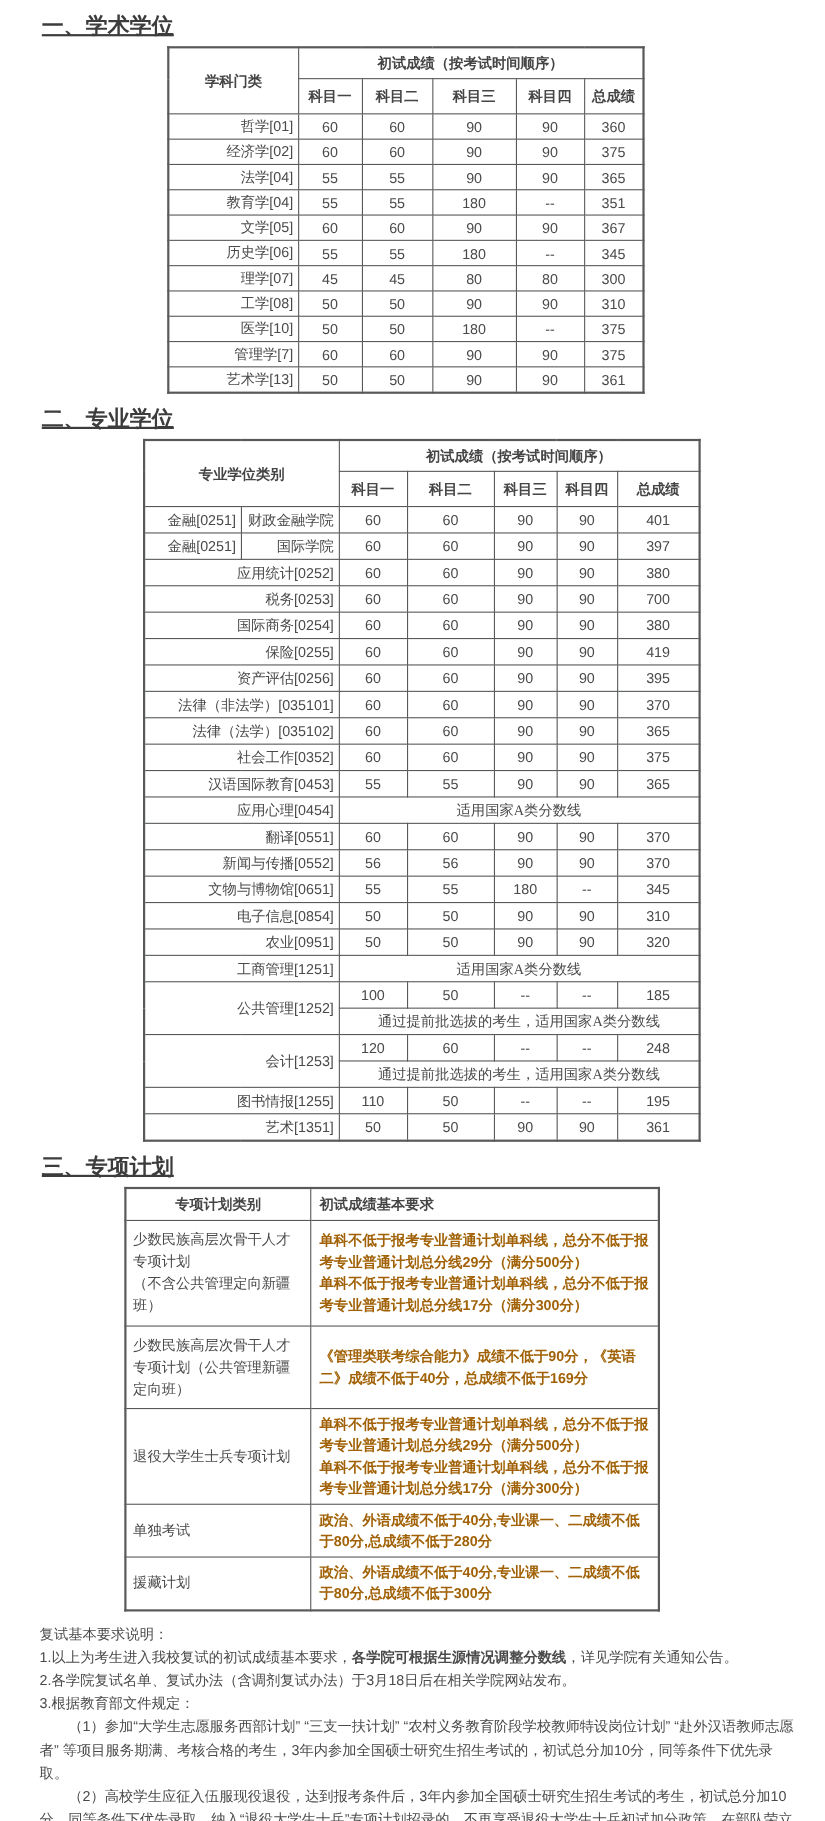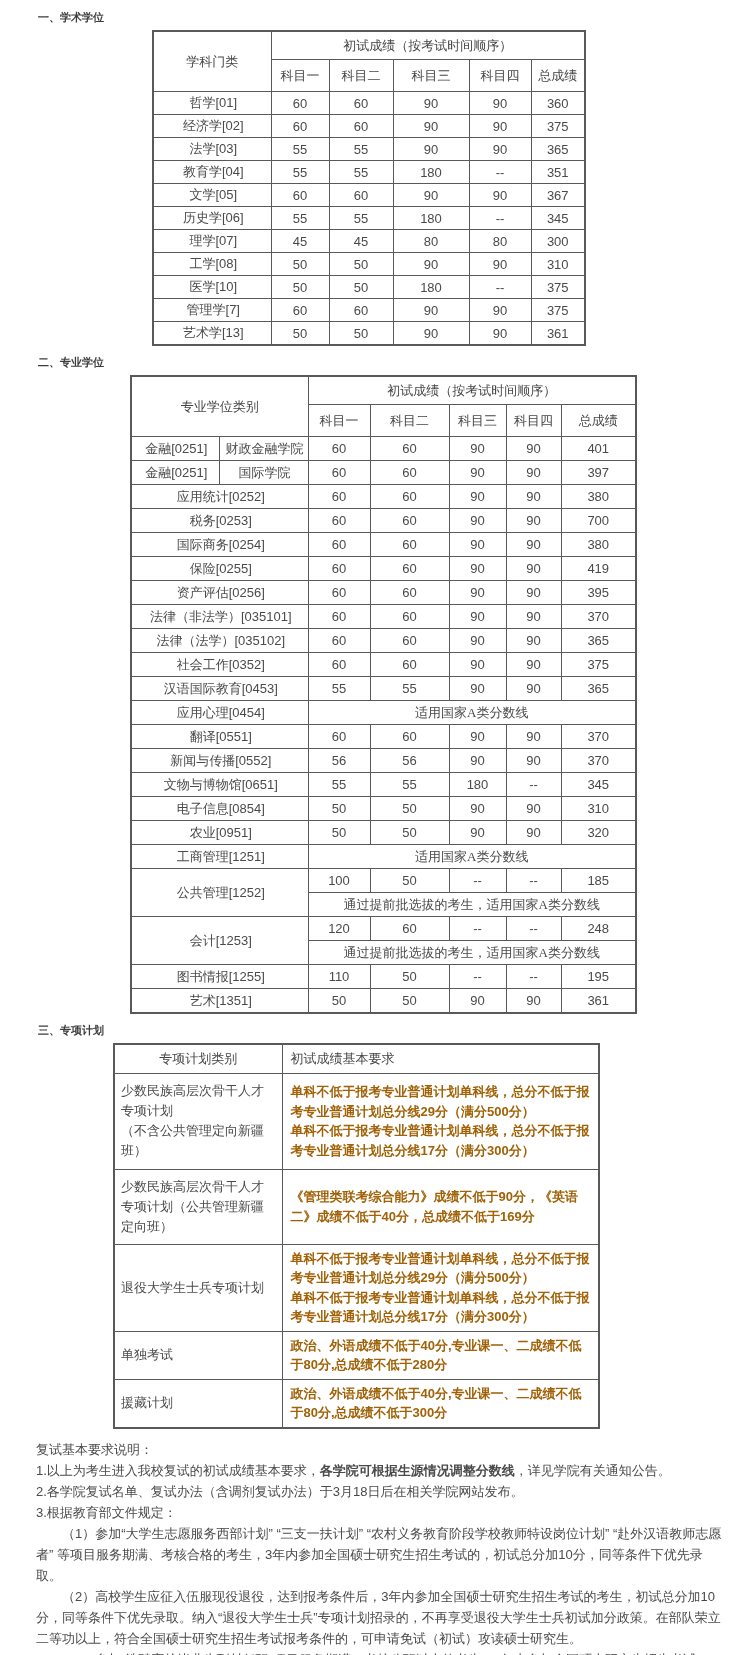--- a/index.html
+++ b/index.html
@@ -3,33 +3,34 @@
 <meta charset="utf-8">
 <style>
   html,body{margin:0;padding:0;background:#ffffff;}
   body{
     width:750px;min-height:1655px;
     font-family:"Liberation Sans","DejaVu Sans",sans-serif;
     font-size:13px;color:#4a4a4a;
   }
   .page{padding-top:10px;}
   .sec-heading{
-    font-size:11px;font-weight:bold;color:#3c3c3c;
+    font-size:20px;font-weight:bold;color:#3c3c3c;
     margin:0 0 5px 38px;
+    text-decoration:underline;
   }
   .sec-heading.mt{margin-top:9px;}
   table{border-collapse:collapse;border:2px solid #58595b;table-layout:fixed;}
   th,td{border:1px solid #58595b;padding:1px 4px;overflow:hidden;}
-  th{font-weight:normal;color:#454545;margin-left:28px;}
+  th{font-weight:bold;color:#454545;margin-left:28px;}
   
   .score-table .group{height:25px;text-align:center;}
   .score-table .sub{height:29px;text-align:center;}
   .score-table .corner{text-align:center;vertical-align:middle;}
   .score-table .num{text-align:center;}
-  .score-table .lbl{text-align:center;padding-left:6px;}
+  .score-table .lbl{text-align:right;padding-left:6px;}
   .score-table .note{text-align:center;font-family:Liberation Serif, serif;}
   .t1{margin-left:152px;}
   .t1 tbody td{height:20px;}
   .t2{margin-left:130px;}
   .t2 tbody td{height:21px;}
   
   .t3{margin-left:113px;}
   .t3 th{height:26px;}
   .t3 .corner{text-align:center;}
   .t3 .req-header{text-align:left;padding-left:8px;}
@@ -80,21 +81,21 @@
         </tr>
         <tr>
           <td class="lbl">经济学[02]</td>
           <td class="num">60</td>
           <td class="num">60</td>
           <td class="num">90</td>
           <td class="num">90</td>
           <td class="num">375</td>
         </tr>
         <tr>
-          <td class="lbl">法学[03]</td>
+          <td class="lbl">法学[04]</td>
           <td class="num">55</td>
           <td class="num">55</td>
           <td class="num">90</td>
           <td class="num">90</td>
           <td class="num">365</td>
         </tr>
         <tr>
           <td class="lbl">教育学[04]</td>
           <td class="num">55</td>
           <td class="num">55</td>

